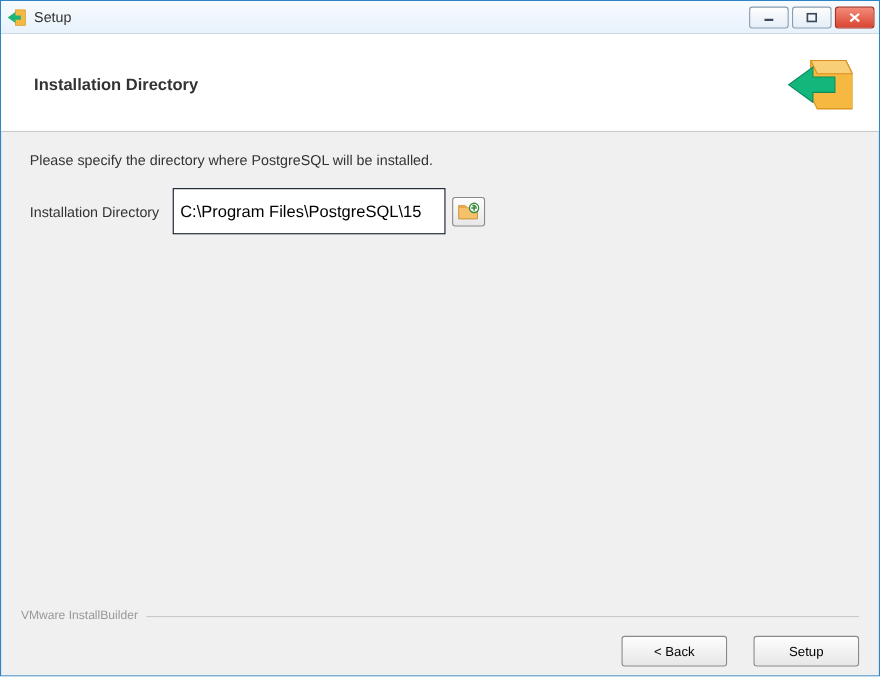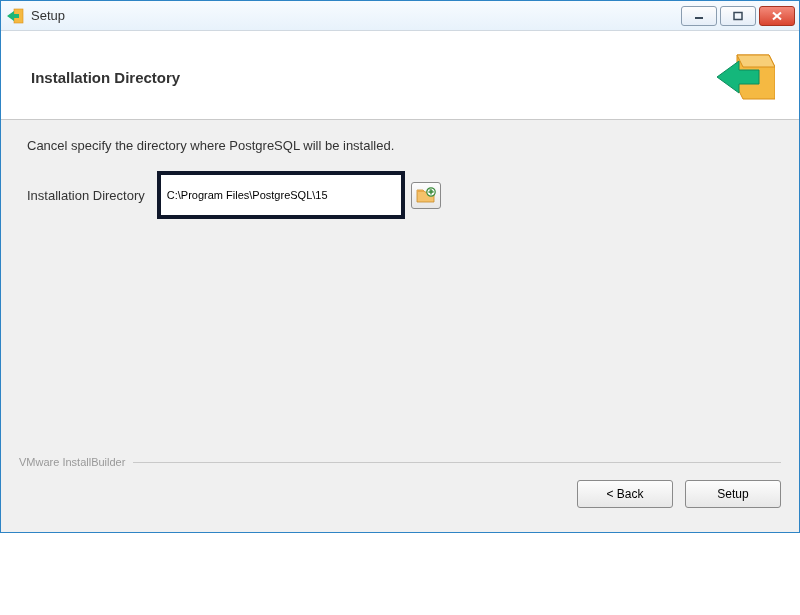--- a/index.html
+++ b/index.html
@@ -6,21 +6,21 @@
 body {
   font-family: "Segoe UI", Tahoma, sans-serif;
   font-size: 12px;
   background: #fff;
   width: 800px;
   height: 615px;
   overflow: hidden;
 }
 .window {
   width: 800px;
-  height: 533px;
+  height: 615px;
   border: 1px solid #2e84c5;
   background: #f0f0f0;
   display: flex;
   flex-direction: column;
 }
 .titlebar {
   height: 30px;
   background: linear-gradient(to bottom, #f7fbff, #e8f2fb);
   border-bottom: 1px solid #d0d8e0;
   display: flex;
@@ -89,55 +89,55 @@
 }
 .field-label {
   font-size: 13px;
   margin-right: 6px;
 }
 .path-input {
   width: 248px;
   height: 25px;
   padding: 20px 6px;
   font-family: inherit;
-  font-size: 11px;
-  border: 4px solid #0f172a;
+  font-size: 15px;
+  border: 1px solid #0f172a;
   background: #fff;
 }
 .browse-btn {
   width: 30px; height: 27px;
   border: 1px solid #8a8a8a;
   background: linear-gradient(to bottom, #fdfdfd, #e7e7e7);
   border-radius: 3px;
   display: flex; align-items: center; justify-content: center;
   cursor: pointer;
 }
 
 .footer {
-  padding: 0 18px 24px 18px;
+  padding: 0 18px 8px 18px;
 }
 .footer-sep {
   display: flex;
   align-items: center;
   margin-bottom: 12px;
 }
 .footer-brand {
   font-size: 11px;
   color: #999;
   padding-right: 8px;
 }
 .footer-line {
   flex: 1;
   height: 1px;
   background: #c9c9c9;
 }
 .button-row {
   display: flex;
   justify-content: flex-end;
-  gap: 12px;
+  gap: 24px;
 }
 .btn {
   min-width: 96px;
   height: 28px;
   border: 1px solid #8a8a8a;
   border-radius: 3px;
   background: linear-gradient(to bottom, #fdfdfd, #e7e7e7);
   font-family: inherit;
   font-size: 12px;
   cursor: pointer;
@@ -187,21 +187,21 @@
     <div class="logo">
       <svg width="60" height="56" viewBox="0 0 60 56">
         <polygon points="22,6 54,6 60,18 60,50 28,50 22,38" fill="#f5b942" stroke="#d98f1a" stroke-width="1"></polygon>
         <polygon points="22,6 28,18 60,18 54,6" fill="#f8cf78" stroke="#d98f1a" stroke-width="1"></polygon>
         <polygon points="2,28 24,12 24,21 44,21 44,35 24,35 24,44" fill="#14b77b" stroke="#0c8c5d" stroke-width="1"></polygon>
       </svg>
     </div>
   </div>
 
   <div class="content">
-    <p class="instruction">Cancel specify the directory where PostgreSQL will be installed.</p>
+    <p class="instruction">Please specify the directory where PostgreSQL will be installed.</p>
     <div class="field-row">
       <span class="field-label">Installation Directory</span>
       <input class="path-input" type="text" value="C:\Program Files\PostgreSQL\15" style="">
       <button class="browse-btn">
         <svg width="20" height="18" viewBox="0 0 20 18">
           <path d="M1 4 L7 4 L9 6 L18 6 L18 16 L1 16 Z" fill="#f5c26b" stroke="#c78a2a" stroke-width="0.8"></path>
           <path d="M1 4 L7 4 L9 6 L1 6 Z" fill="#e8a84a"></path>
           <circle cx="15" cy="6" r="4.2" fill="#ffffff" stroke="#3a8a3a" stroke-width="1.2"></circle>
           <path d="M15 3.5 L15 8.5 M12.5 6 L17.5 6" stroke="#3a8a3a" stroke-width="1.4" fill="none"></path>
           <path d="M13.3 4 A3 3 0 0 1 17 5.5" stroke="#3a8a3a" stroke-width="1" fill="none"></path>

